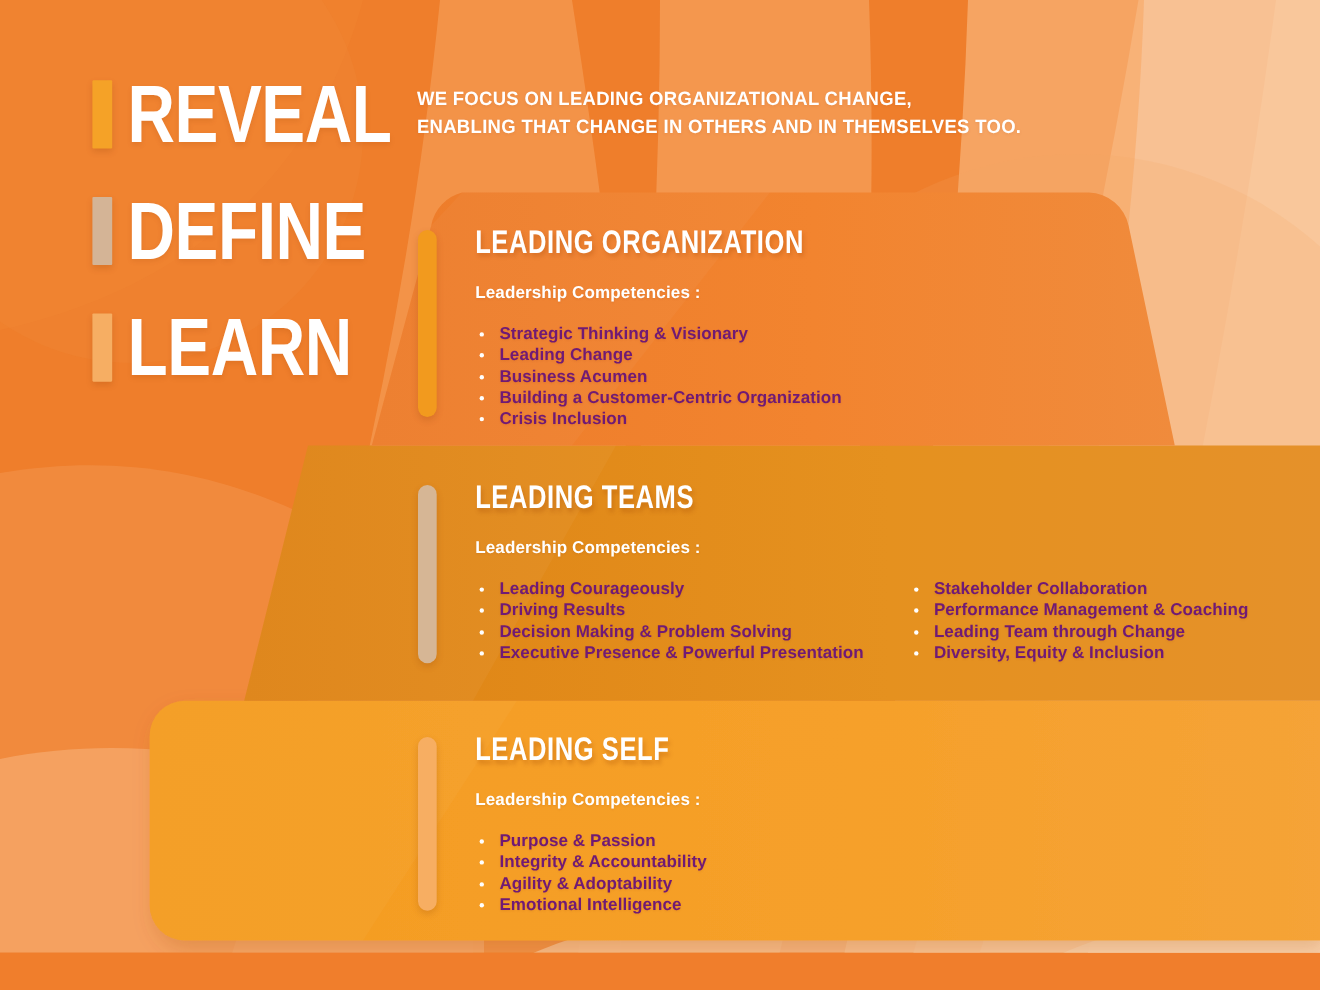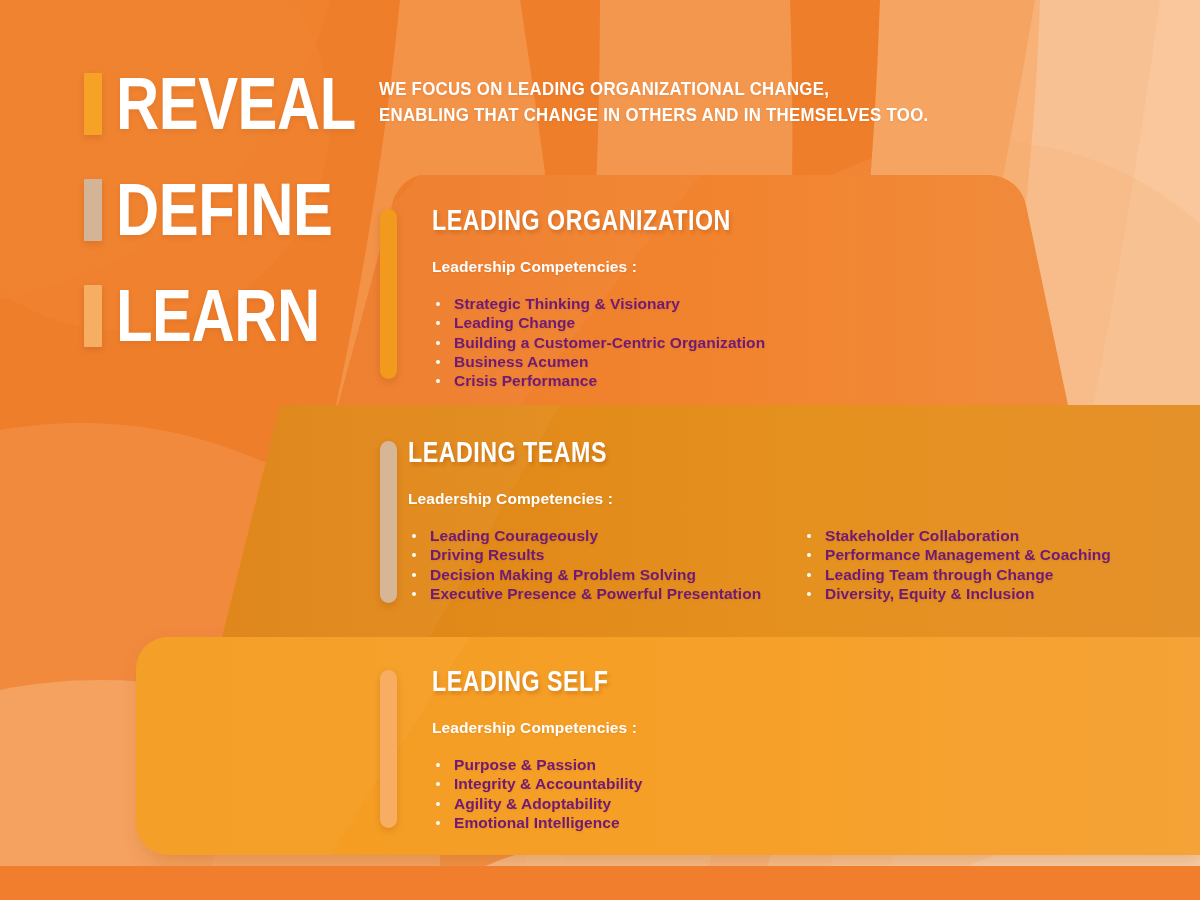--- a/index.html
+++ b/index.html
@@ -212,31 +212,31 @@
 
   <div class="tier" style="left:380px; top:205px; width:760px;">
     <div class="tier-bar" style="background:#F29A1E; left:0px; top:4px; height:170px;"></div>
     <div style="margin-left:52px;">
       <div class="tier-title">LEADING ORGANIZATION</div>
       <div class="tier-sub" style="margin-top:22px;">Leadership Competencies :</div>
       <div class="cols" style="margin-top:18px;">
         <ul class="items">
           <li>Strategic Thinking &amp; Visionary</li>
           <li>Leading Change</li>
+          <li>Business Acumen</li>
           <li>Building a Customer-Centric Organization</li>
-          <li>Business Acumen</li>
-          <li>Crisis Performance</li>
+          <li>Crisis Inclusion</li>
         </ul>
       </div>
     </div>
   </div>
 
   <div class="tier" style="left:380px; top:437px; width:790px;">
     <div class="tier-bar" style="background:#D6B695; left:0px; top:4px; height:162px;"></div>
-    <div style="margin-left:28px;">
+    <div style="margin-left:52px;">
       <div class="tier-title">LEADING TEAMS</div>
       <div class="tier-sub" style="margin-top:22px;">Leadership Competencies :</div>
       <div class="cols" style="margin-top:18px;gap:32px;">
         <ul class="items" style="width:363px;">
           <li>Leading Courageously</li>
           <li>Driving Results</li>
           <li>Decision Making &amp; Problem Solving</li>
           <li>Executive Presence &amp; Powerful Presentation</li>
         </ul>
         <ul class="items">

